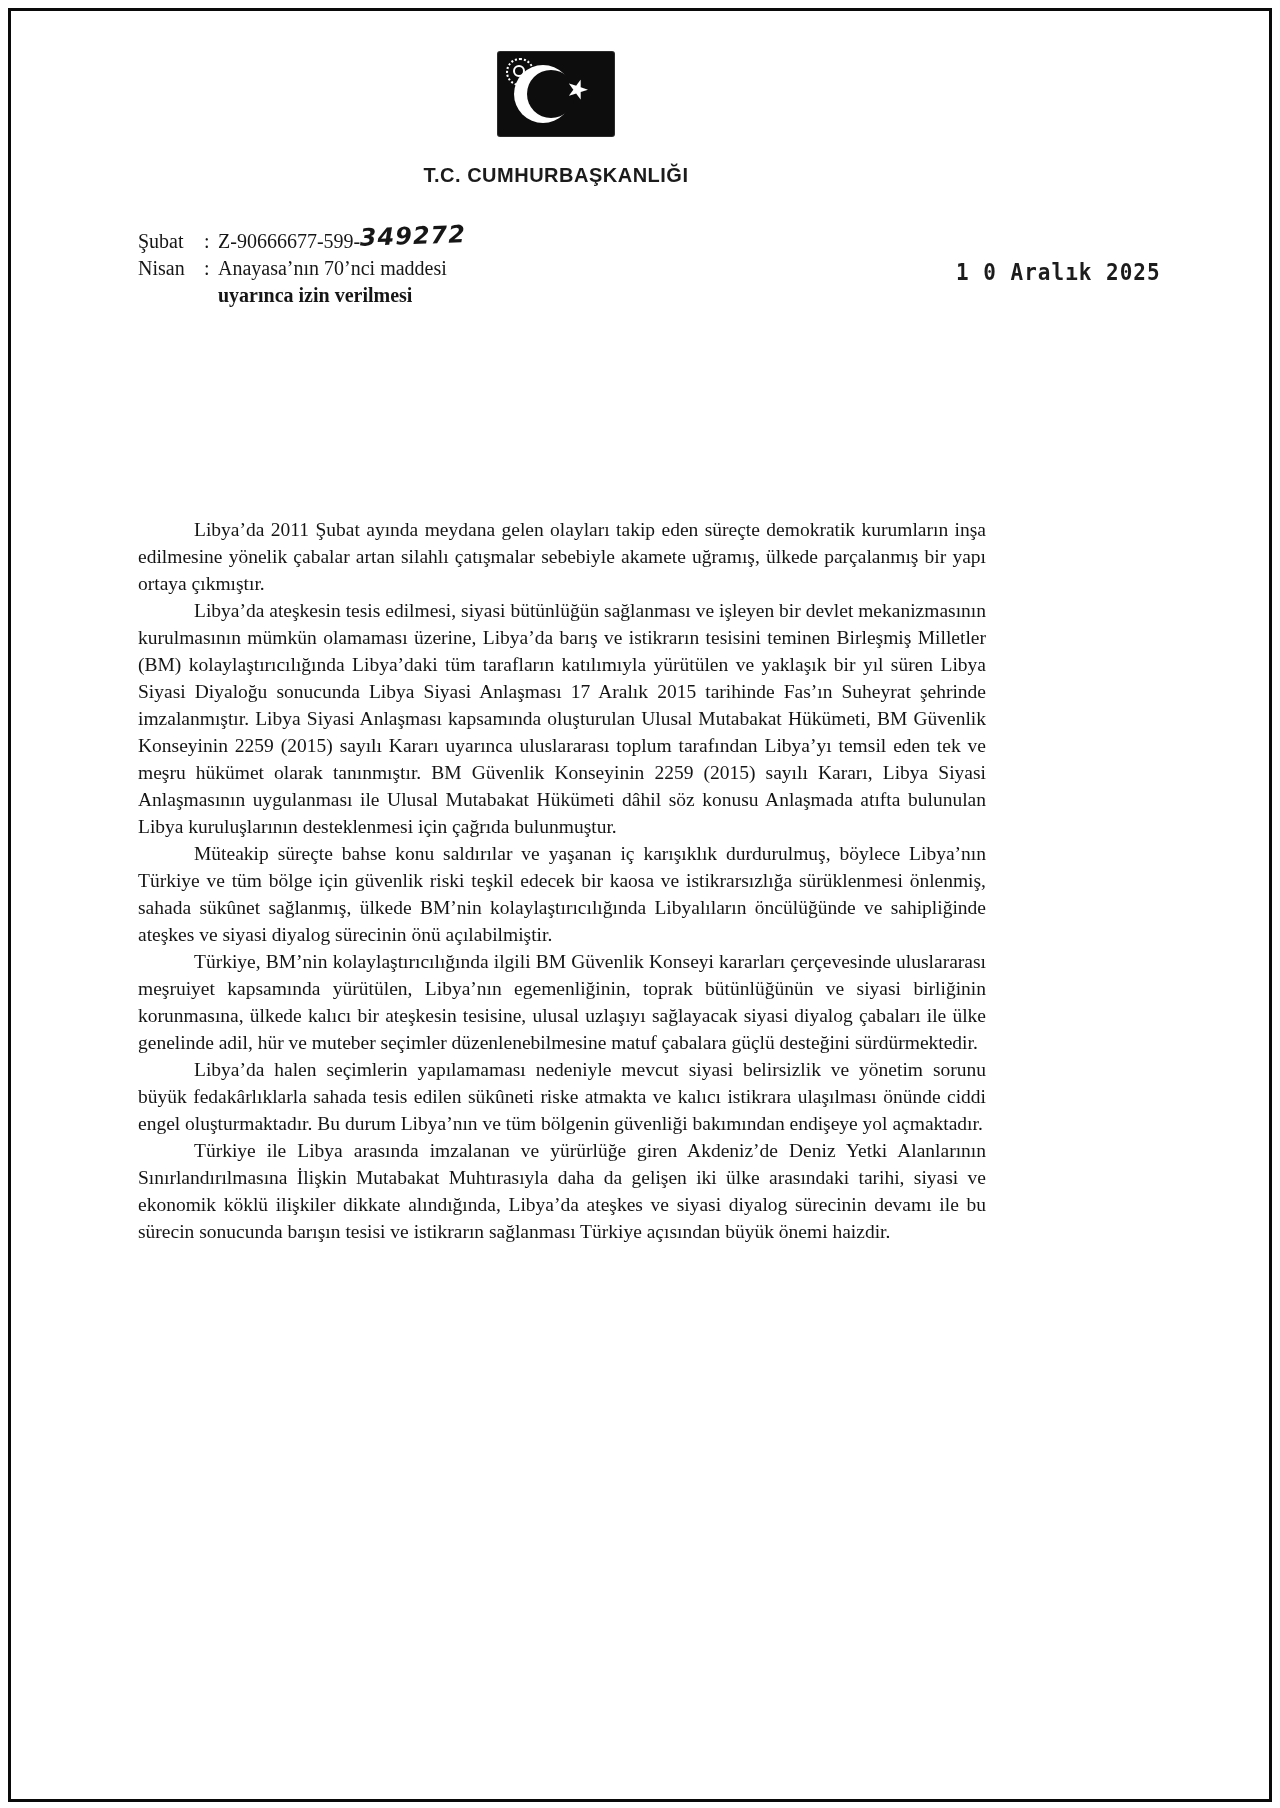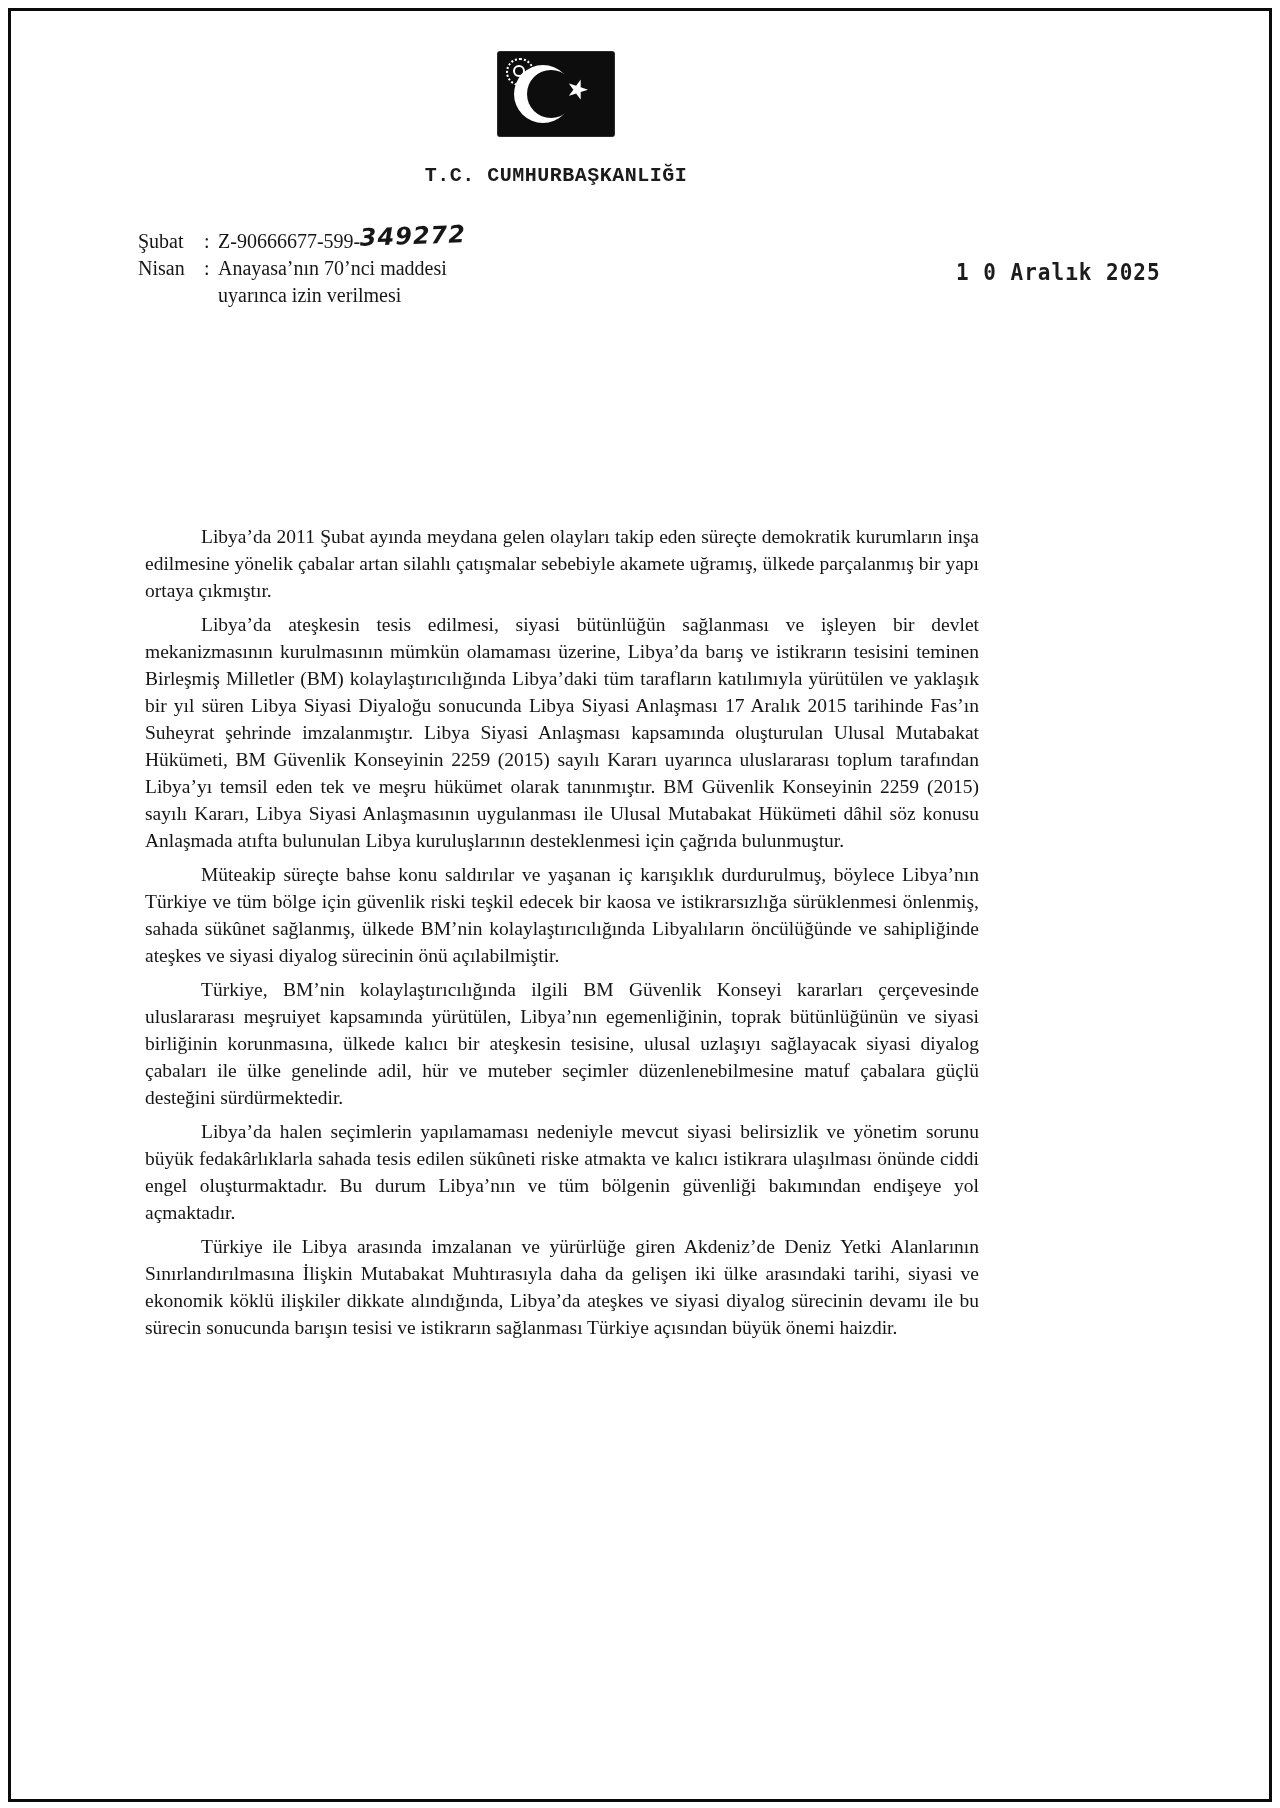--- a/index.html
+++ b/index.html
@@ -43,41 +43,41 @@
   .sun{
     position:absolute;left:8px;top:6px;width:24px;height:24px;
     border:2px dotted #fff;border-radius:50%;
   }
   .sun::after{
     content:"";position:absolute;left:5px;top:5px;width:8px;height:8px;
     border:2px solid #fff;border-radius:50%;
   }
   .org-name{
     margin-top:24px;
-    font-family:Liberation Mono, monospace;
+    font-family:Liberation Sans, sans-serif;
     font-size:20px;font-weight:600;letter-spacing:0.5px;
     color:#1b1b1b;
   }
   
   .meta{
     position:absolute;left:138px;top:228px;
     font-size:20px;line-height:27px;
   }
   .meta-row{display:flex;}
   .meta-label{width:66px;flex:0 0 66px;}
   .meta-colon{width:14px;flex:0 0 14px;}
   .handwritten{
     display:inline-block;
     font-family:"DejaVu Sans", sans-serif;
     font-weight:700;font-style:italic;
     font-size:24px;line-height:20px;
     transform:rotate(-2deg) translateY(-2px);
     letter-spacing:1px;
   }
-  .meta-cont{padding-left:80px;}
+  .meta-cont{padding-left:80px;font-weight:bold;}
   
   .date-stamp{
     position:absolute;left:956px;top:260px;
     font-family:"DejaVu Sans Mono", monospace;
     font-weight:700;font-size:21px;letter-spacing:1px;
     color:#1c1c1c;white-space:nowrap;
     transform:scaleY(1.08);
   }
   
   .doc-title{
@@ -87,21 +87,21 @@
     color:#141414;
   }
   
   .body-text{
     position:absolute;left:138px;top:516px;width:848px;
     font-size:19.5px;line-height:27px;
     text-align:justify;
     color:#151515;
   }
   .body-text p{
-    margin:7px;text-indent:56px;
+    margin:0;text-indent:56px;
   }
 </style>
 </head>
 <body>
 
 <div class="page">
   <div class="page-frame"></div>
 
   <div class="letterhead">
     <div class="emblem">

